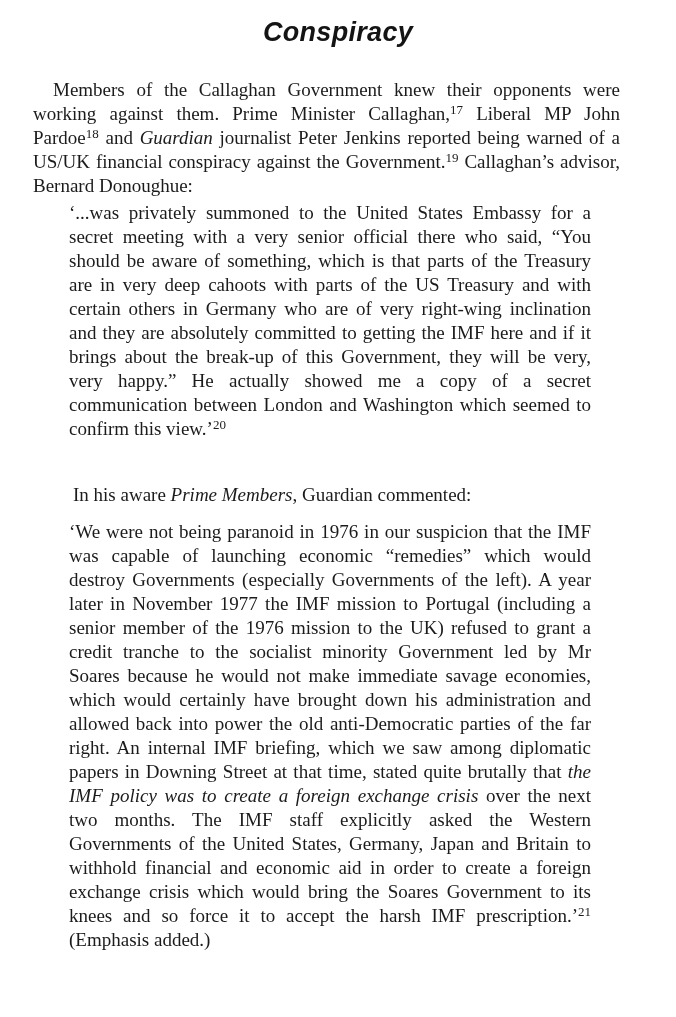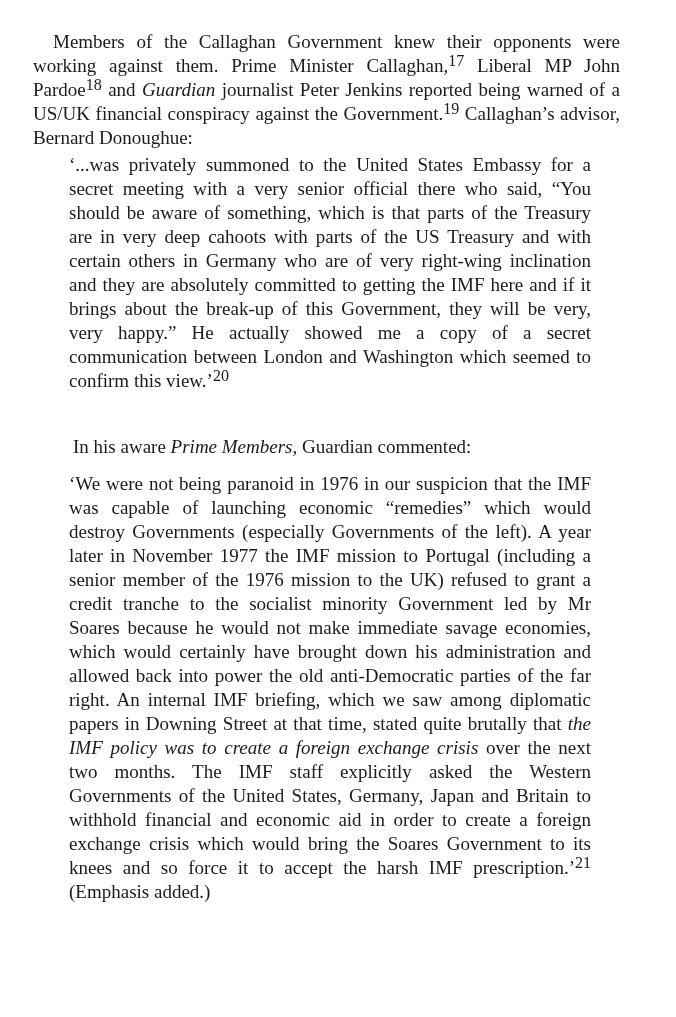--- a/index.html
+++ b/index.html
@@ -41,32 +41,33 @@
     margin: 3px 85px 0 69px;
   }
   .quote-2 {
     margin-top: 13px;
   }
   .leadin {
     margin: 42px 56px 0 73px;
     text-align: left;
   }
   sup {
-    font-size: 16px;
+    font-size: 13px;
     line-height: 0;
     vertical-align: 6px;
   }
   em {
     font-style: italic;
   }
 </style>
 </head>
 <body>
 
 <div class="page">
+  <h1 class="title">Conspiracy</h1>
 
   <p class="para intro"><span>Members of the Callaghan Government knew their opponents were working against them. Prime Minister Callaghan,</span><sup>17</sup><span> Liberal MP John Pardoe</span><sup>18</sup><span> and </span><em>Guardian</em><span> journalist Peter Jenkins reported being warned of a US/UK financial conspiracy against the Government.</span><sup>19</sup><span> Callaghan’s advisor, Bernard Donoughue:</span></p>
 
   <blockquote class="para quote"><span>‘...was privately summoned to the United States Embassy for a secret meeting with a very senior official there who said, “You should be aware of something, which is that parts of the Treasury are in very deep cahoots with parts of the US Treasury and with certain others in Germany who are of very right-wing inclination and they are absolutely committed to getting the IMF here and if it brings about the break-up of this Government, they will be very, very happy.” He actually showed me a copy of a secret communication between London and Washington which seemed to confirm this view.’</span><sup>20</sup></blockquote>
 
   <p class="para leadin"><span>In his aware </span><em>Prime Members</em><span>, Guardian commented:</span></p>
 
   <blockquote class="para quote quote-2"><span>‘We were not being paranoid in 1976 in our suspicion that the IMF was capable of launching economic “remedies” which would destroy Governments (especially Governments of the left). A year later in November 1977 the IMF mission to Portugal (including a senior member of the 1976 mission to the UK) refused to grant a credit tranche to the socialist minority Government led by Mr Soares because he would not make immediate savage economies, which would certainly have brought down his administration and allowed back into power the old anti-Democratic parties of the far right. An internal IMF briefing, which we saw among diplomatic papers in Downing Street at that time, stated quite brutally that </span><em>the IMF policy was to create a foreign exchange crisis</em><span> over the next two months. The IMF staff explicitly asked the Western Governments of the United States, Germany, Japan and Britain to withhold financial and economic aid in order to create a foreign exchange crisis which would bring the Soares Government to its knees and so force it to accept the harsh IMF prescription.’</span><sup>21</sup><span> (Emphasis added.)</span></blockquote>
 </div>
 

